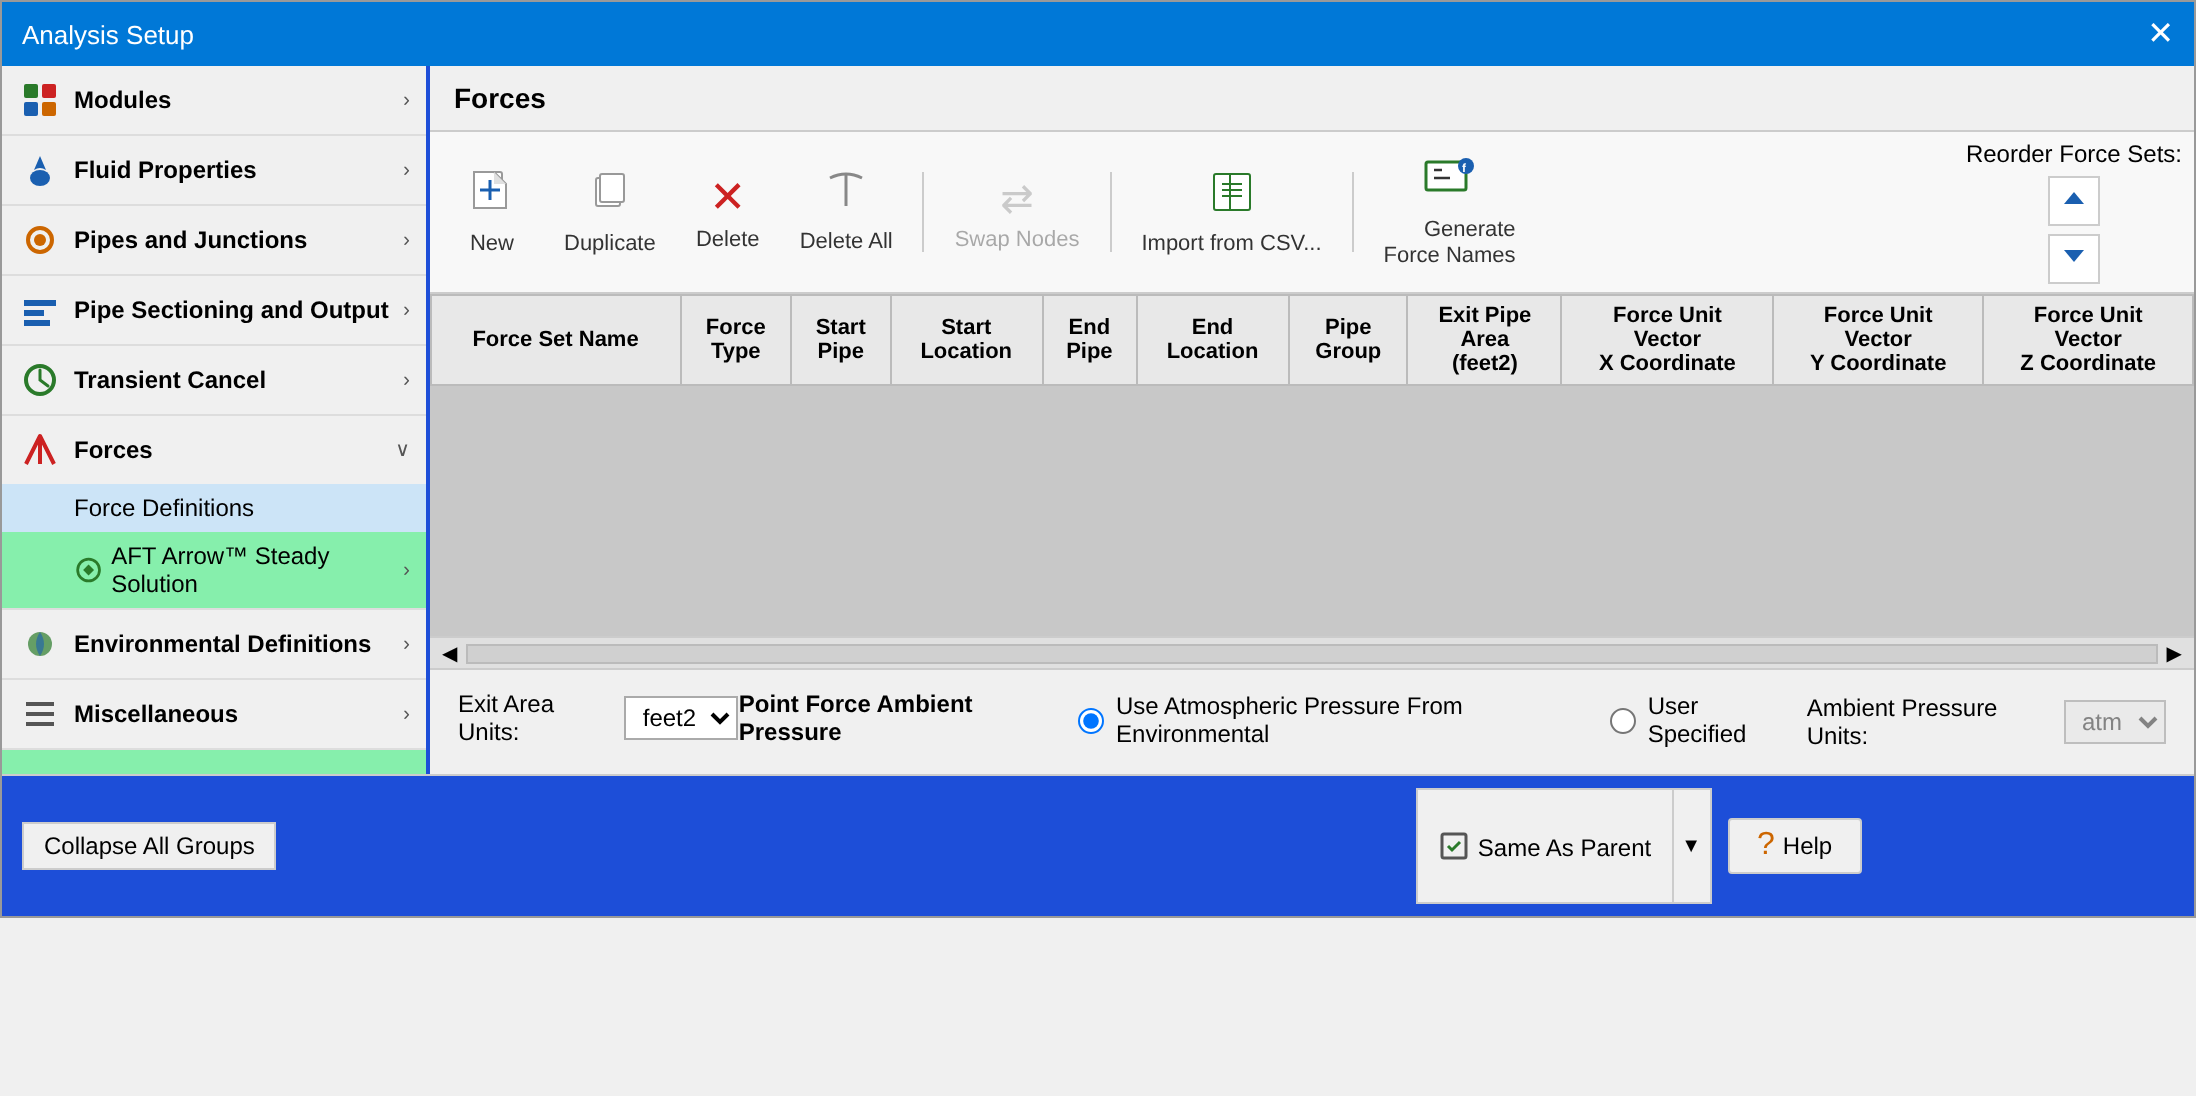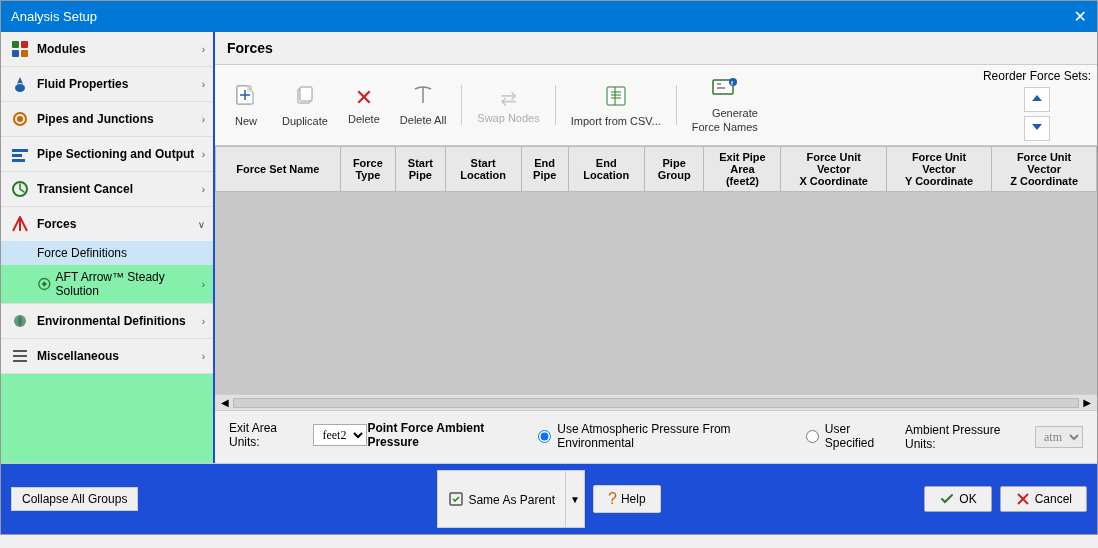--- a/index.html
+++ b/index.html
@@ -1,18 +1,18 @@
 <!DOCTYPE html>
 <html><head>
   <meta charset="utf-8">
   <style>
     * { box-sizing: border-box; margin: 0; padding: 0; }
     body { font-family: 'Segoe UI', Tahoma, Geneva, Verdana, sans-serif; font-size: 12px; background: #f0f0f0; }
 
-    .window { width: 1098px; height: 535px; background: #f0f0f0; border: 1px solid #999; display: flex; flex-direction: column; }
+    .window { width: 1098px; height: 459px; background: #f0f0f0; border: 1px solid #999; display: flex; flex-direction: column; }
     .title-bar { background: #0078d7; color: white; padding: 6px 10px; display: flex; justify-content: space-between; align-items: center; font-size: 13px; }
     .title-bar-close { color: white; cursor: pointer; font-size: 16px; background: none; border: none; }
 
     .content { display: flex; flex: 1; overflow: hidden; }
 
     
     .sidebar { width: 214px; background: #86efac; border-right: 2px solid #1d4ed8; overflow-y: auto; flex-shrink: 0; }
     .sidebar-group { border-bottom: 1px solid #ddd; }
     .sidebar-group-header { display: flex; align-items: center; padding: 6px 8px; cursor: pointer; background: #f0f0f0; }
     .sidebar-icon { width: 22px; height: 22px; margin-right: 6px; display: inline-flex; align-items: center; justify-content: center; }
@@ -42,21 +42,21 @@
     .forces-table { width: 100%; border-collapse: collapse; }
     .forces-table th { background: #e8e8e8; border: 1px solid #bbb; padding: 4px 6px; text-align: center; font-size: 11px; white-space: nowrap; font-weight: 600; }
 
     
     .bottom-area { border-top: 1px solid #ccc; padding: 10px 14px; background: #f0f0f0; display: flex; justify-content: space-between; align-items: flex-start; }
     .bottom-left { display: flex; align-items: center; gap: 8px; }
     .bottom-right { display: flex; flex-direction: row; gap: 6px; }
     .point-force-title { font-weight: 600; font-size: 12px; margin-bottom: 4px; }
     .radio-row { display: flex; align-items: center; gap: 6px; font-size: 12px; margin-bottom: 2px; }
     .pressure-units-row { display: flex; align-items: center; gap: 8px; font-size: 12px; }
-    select { font-size: 12px; padding: 2px 4px; border: 1px solid #aaa; background: white; font-family: Liberation Serif, serif; }
+    select { font-size: 12px; padding: 2px 4px; border: 1px solid #aaa; background: white; }
     select:disabled { background: #e8e8e8; color: #555; }
 
     
     .footer { border-top: 1px solid #ccc; padding: 6px 10px; background: #1d4ed8; display: flex; align-items: center; gap: 6px; }
     .footer-left { flex: 1; }
     .footer-center { flex: 1; display: flex; justify-content: center; align-items: center; gap: 8px; }
     .footer-right { flex: 1; display: flex; justify-content: flex-end; gap: 8px; }
     .footer-btn { display: flex; align-items: center; gap: 4px; padding: 4px 14px; border: 1px solid #ccc; background: #f0f0f0; cursor: pointer; font-size: 12px; border-radius: 2px; }
     .footer-btn.ok { border-color: #aaa; }
     .footer-btn.cancel { border-color: #aaa; }
@@ -380,30 +380,15 @@
             </svg>
           <span>Same As Parent</span>
         </button>
         <button class="same-as-parent-dropdown">▼</button>
       </div>
       <button class="footer-btn">
         <span style="color:#cc6600;font-size:16px;">?</span>
         <span>Help</span>
       </button>
     </div>
-    <div class="footer-right">
-      <button class="footer-btn ok">
-        <svg width="16" height="16" viewBox="0 0 16 16">
-            <path d="M3 8 L6 11 L13 4" stroke="#2a7a2a" stroke-width="2" fill="none" stroke-linecap="round"></path>
-          </svg>
-        <span>OK</span>
-      </button>
-      <button class="footer-btn cancel">
-        <svg width="16" height="16" viewBox="0 0 16 16">
-            <line x1="3" y1="3" x2="13" y2="13" stroke="#cc2222" stroke-width="2"></line>
-            <line x1="13" y1="3" x2="3" y2="13" stroke="#cc2222" stroke-width="2"></line>
-          </svg>
-        <span>Cancel</span>
-      </button>
-    </div>
   </div>
 
 </div>
 
 </body></html>

